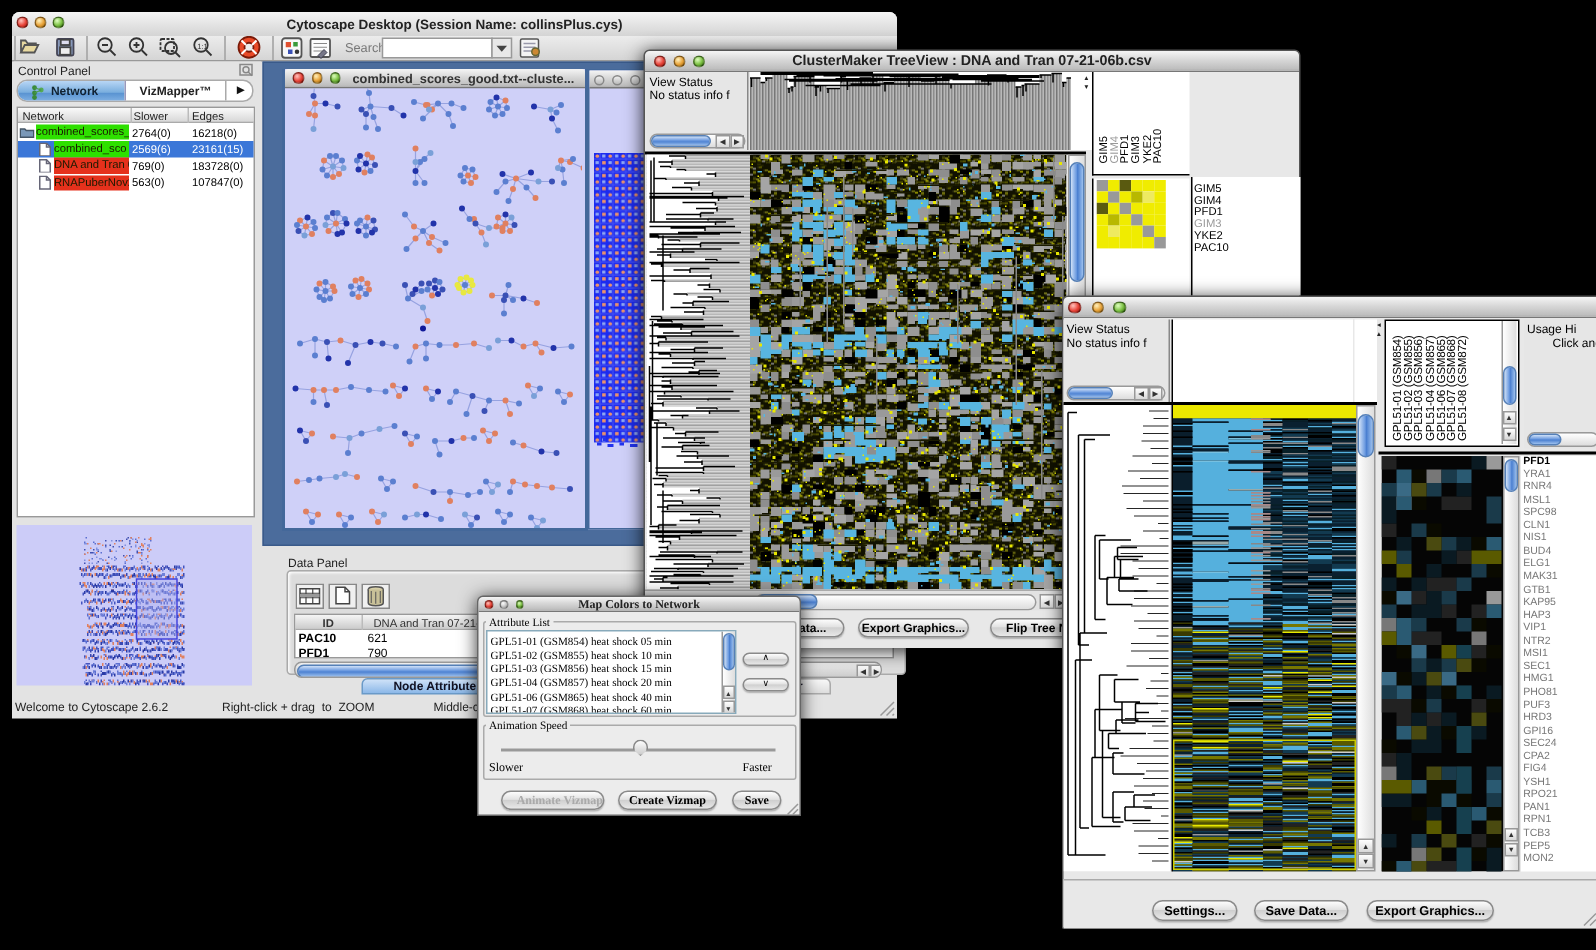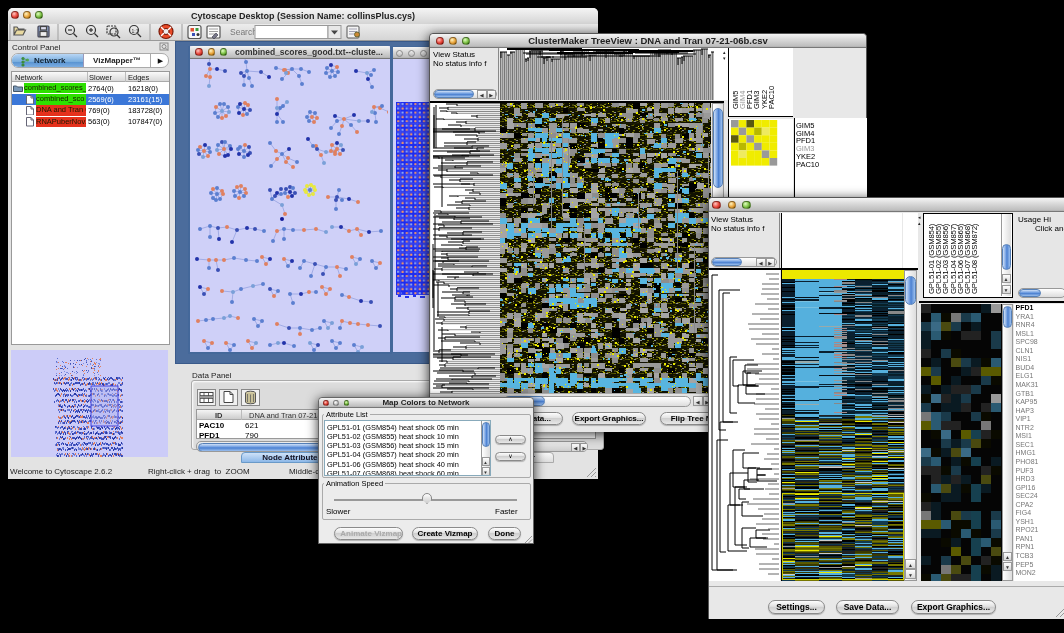--- a/index.html
+++ b/index.html
@@ -492,21 +492,21 @@
     </div>
     <div class="abs" style="left:0;top:388px;width:358px;height:33px;background:#e8e8e8;border-top:1px solid #aaa;">
       <div style="position:absolute;left:59px;top:13px;width:57px;height:14px;border:1px solid #8a8a8a;border-radius:7.0px;background:linear-gradient(#fdfdfd,#e2e2e2 45%,#cfcfcf 50%,#e8e8e8);box-sizing:border-box;text-align:center;font-size:8.5px;font-weight:bold;color:#000;line-height:12px;box-shadow:0 1px 1px rgba(0,0,0,0.25);white-space:nowrap;overflow:hidden;">Settings...</div>
       <div style="position:absolute;left:127px;top:13px;width:63px;height:14px;border:1px solid #8a8a8a;border-radius:7.0px;background:linear-gradient(#fdfdfd,#e2e2e2 45%,#cfcfcf 50%,#e8e8e8);box-sizing:border-box;text-align:center;font-size:8.5px;font-weight:bold;color:#000;line-height:12px;box-shadow:0 1px 1px rgba(0,0,0,0.25);white-space:nowrap;overflow:hidden;">Save Data...</div>
       <div style="position:absolute;left:202px;top:13px;width:85px;height:14px;border:1px solid #8a8a8a;border-radius:7.0px;background:linear-gradient(#fdfdfd,#e2e2e2 45%,#cfcfcf 50%,#e8e8e8);box-sizing:border-box;text-align:center;font-size:8.5px;font-weight:bold;color:#000;line-height:12px;box-shadow:0 1px 1px rgba(0,0,0,0.25);white-space:nowrap;overflow:hidden;">Export Graphics...</div>
     </div>
     <svg class="abs" style="left:346px;top:410px;" width="10" height="10">
       <path d="M9 1 L1 9 M9 5 L5 9" stroke="#999" stroke-width="1"></path>
     </svg>
   </div>
-<div class="abs" style="left:318px;top:397px;width:216px;height:147px;background:#ececec;border:1px solid #666;border-radius:4px 4px 0 0;box-shadow:0 2px 12px rgba(0,0,0,0.8);">
+<div class="abs" style="left:318px;top:397px;width:216px;height:147px;background:#ececec;border:1px solid #666;border-radius:4px 4px 0 0;box-shadow:0 2px 12px rgba(0,0,0,0.8);font-family:Liberation Serif, serif;">
     <div class="abs tbar" style="left:0;top:0;width:214px;height:9.5px;border-radius:4px 4px 0 0;">
       <div style="position:absolute;left:4.1px;top:1.8000000000000003px;width:5.8px;height:5.8px;border-radius:50%;background:radial-gradient(circle at 35% 30%, #ffc5bf, #e8453a 55%, #8e1208);border:0.5px solid rgba(0,0,0,0.35);box-sizing:border-box;"></div>
       <div style="position:absolute;left:14.1px;top:1.8000000000000003px;width:5.8px;height:5.8px;border-radius:50%;background:radial-gradient(circle at 35% 30%, #fff, #c8c8c8 55%, #888);border:0.5px solid rgba(0,0,0,0.35);box-sizing:border-box;"></div>
       <div style="position:absolute;left:24.6px;top:1.8000000000000003px;width:5.8px;height:5.8px;border-radius:50%;background:radial-gradient(circle at 35% 30%, #e0ffc0, #7bc043 55%, #2a5a08);border:0.5px solid rgba(0,0,0,0.35);box-sizing:border-box;"></div>
       <div style="text-align:center;font-size:8px;font-weight:bold;color:#222;line-height:9.5px;">Map Colors to Network</div>
     </div>
     <div class="abs" style="left:3px;top:16px;width:209px;height:64px;border:1px solid #aaa;border-radius:2px;"></div>
     <div class="abs" style="left:5px;top:11.5px;font-size:7.5px;color:#000;background:#ececec;padding:0 2px;">Attribute List</div>
     <div class="abs" style="left:5px;top:22px;width:167px;height:56px;background:#fff;border:1px solid #8ab;font-size:7.4px;color:#000;overflow:hidden;">
       <div class="abs" style="left:2px;top:1.5px;white-space:nowrap;">GPL51-01 (GSM854) heat shock 05 min</div>
@@ -523,16 +523,16 @@
     <div style="position:absolute;left:176px;top:37px;width:31px;height:9px;border:1px solid #8a8a8a;border-radius:4.5px;background:linear-gradient(#fdfdfd,#e2e2e2 45%,#cfcfcf 50%,#e8e8e8);box-sizing:border-box;text-align:center;font-size:6px;font-weight:normal;color:#000;line-height:7px;box-shadow:0 1px 1px rgba(0,0,0,0.25);white-space:nowrap;overflow:hidden;">∧</div>
     <div style="position:absolute;left:176px;top:53.5px;width:31px;height:9px;border:1px solid #8a8a8a;border-radius:4.5px;background:linear-gradient(#fdfdfd,#e2e2e2 45%,#cfcfcf 50%,#e8e8e8);box-sizing:border-box;text-align:center;font-size:6px;font-weight:normal;color:#000;line-height:7px;box-shadow:0 1px 1px rgba(0,0,0,0.25);white-space:nowrap;overflow:hidden;">∨</div>
     <div class="abs" style="left:3px;top:85px;width:209px;height:37px;border:1px solid #aaa;border-radius:2px;"></div>
     <div class="abs" style="left:5px;top:80.5px;font-size:7.5px;color:#000;background:#ececec;padding:0 2px;">Animation Speed</div>
     <div class="abs" style="left:15px;top:101px;width:183px;height:1.5px;background:#999;"></div>
     <div class="abs" style="left:103px;top:95px;width:10px;height:11px;background:linear-gradient(#fdfdfd,#ccc);border:1px solid #888;border-radius:5px 5px 2px 2px;clip-path:polygon(0 0,100% 0,100% 60%,50% 100%,0 60%);"></div>
     <div class="abs" style="left:7px;top:109px;font-size:8px;color:#000;">Slower</div>
     <div class="abs" style="left:176px;top:109px;font-size:8px;color:#000;">Faster</div>
     <div style="position:absolute;left:15px;top:129px;width:69px;height:13px;border:1px solid #8a8a8a;border-radius:6.5px;background:linear-gradient(#fdfdfd,#e2e2e2 45%,#cfcfcf 50%,#e8e8e8);box-sizing:border-box;text-align:right;font-size:8px;font-weight:bold;color:#aaa;line-height:11px;box-shadow:0 1px 1px rgba(0,0,0,0.25);white-space:nowrap;overflow:hidden;">Animate Vizmap</div>
     <div style="position:absolute;left:93px;top:129px;width:66px;height:13px;border:1px solid #8a8a8a;border-radius:6.5px;background:linear-gradient(#fdfdfd,#e2e2e2 45%,#cfcfcf 50%,#e8e8e8);box-sizing:border-box;text-align:center;font-size:8px;font-weight:bold;color:#000;line-height:11px;box-shadow:0 1px 1px rgba(0,0,0,0.25);white-space:nowrap;overflow:hidden;">Create Vizmap</div>
-    <div style="position:absolute;left:169px;top:129px;width:33px;height:13px;border:1px solid #8a8a8a;border-radius:6.5px;background:linear-gradient(#fdfdfd,#e2e2e2 45%,#cfcfcf 50%,#e8e8e8);box-sizing:border-box;text-align:center;font-size:8px;font-weight:bold;color:#000;line-height:11px;box-shadow:0 1px 1px rgba(0,0,0,0.25);white-space:nowrap;overflow:hidden;">Done</div>
+    <div style="position:absolute;left:169px;top:129px;width:33px;height:13px;border:1px solid #8a8a8a;border-radius:6.5px;background:linear-gradient(#fdfdfd,#e2e2e2 45%,#cfcfcf 50%,#e8e8e8);box-sizing:border-box;text-align:center;font-size:8px;font-weight:bold;color:#000;line-height:11px;box-shadow:0 1px 1px rgba(0,0,0,0.25);white-space:nowrap;overflow:hidden;">Save</div>
     <svg class="abs" style="left:205px;top:137px;" width="9" height="9">
       <path d="M8 1 L1 8 M8 4.5 L4.5 8" stroke="#999" stroke-width="1"></path>
     </svg>
   </div>
 </body></html>

